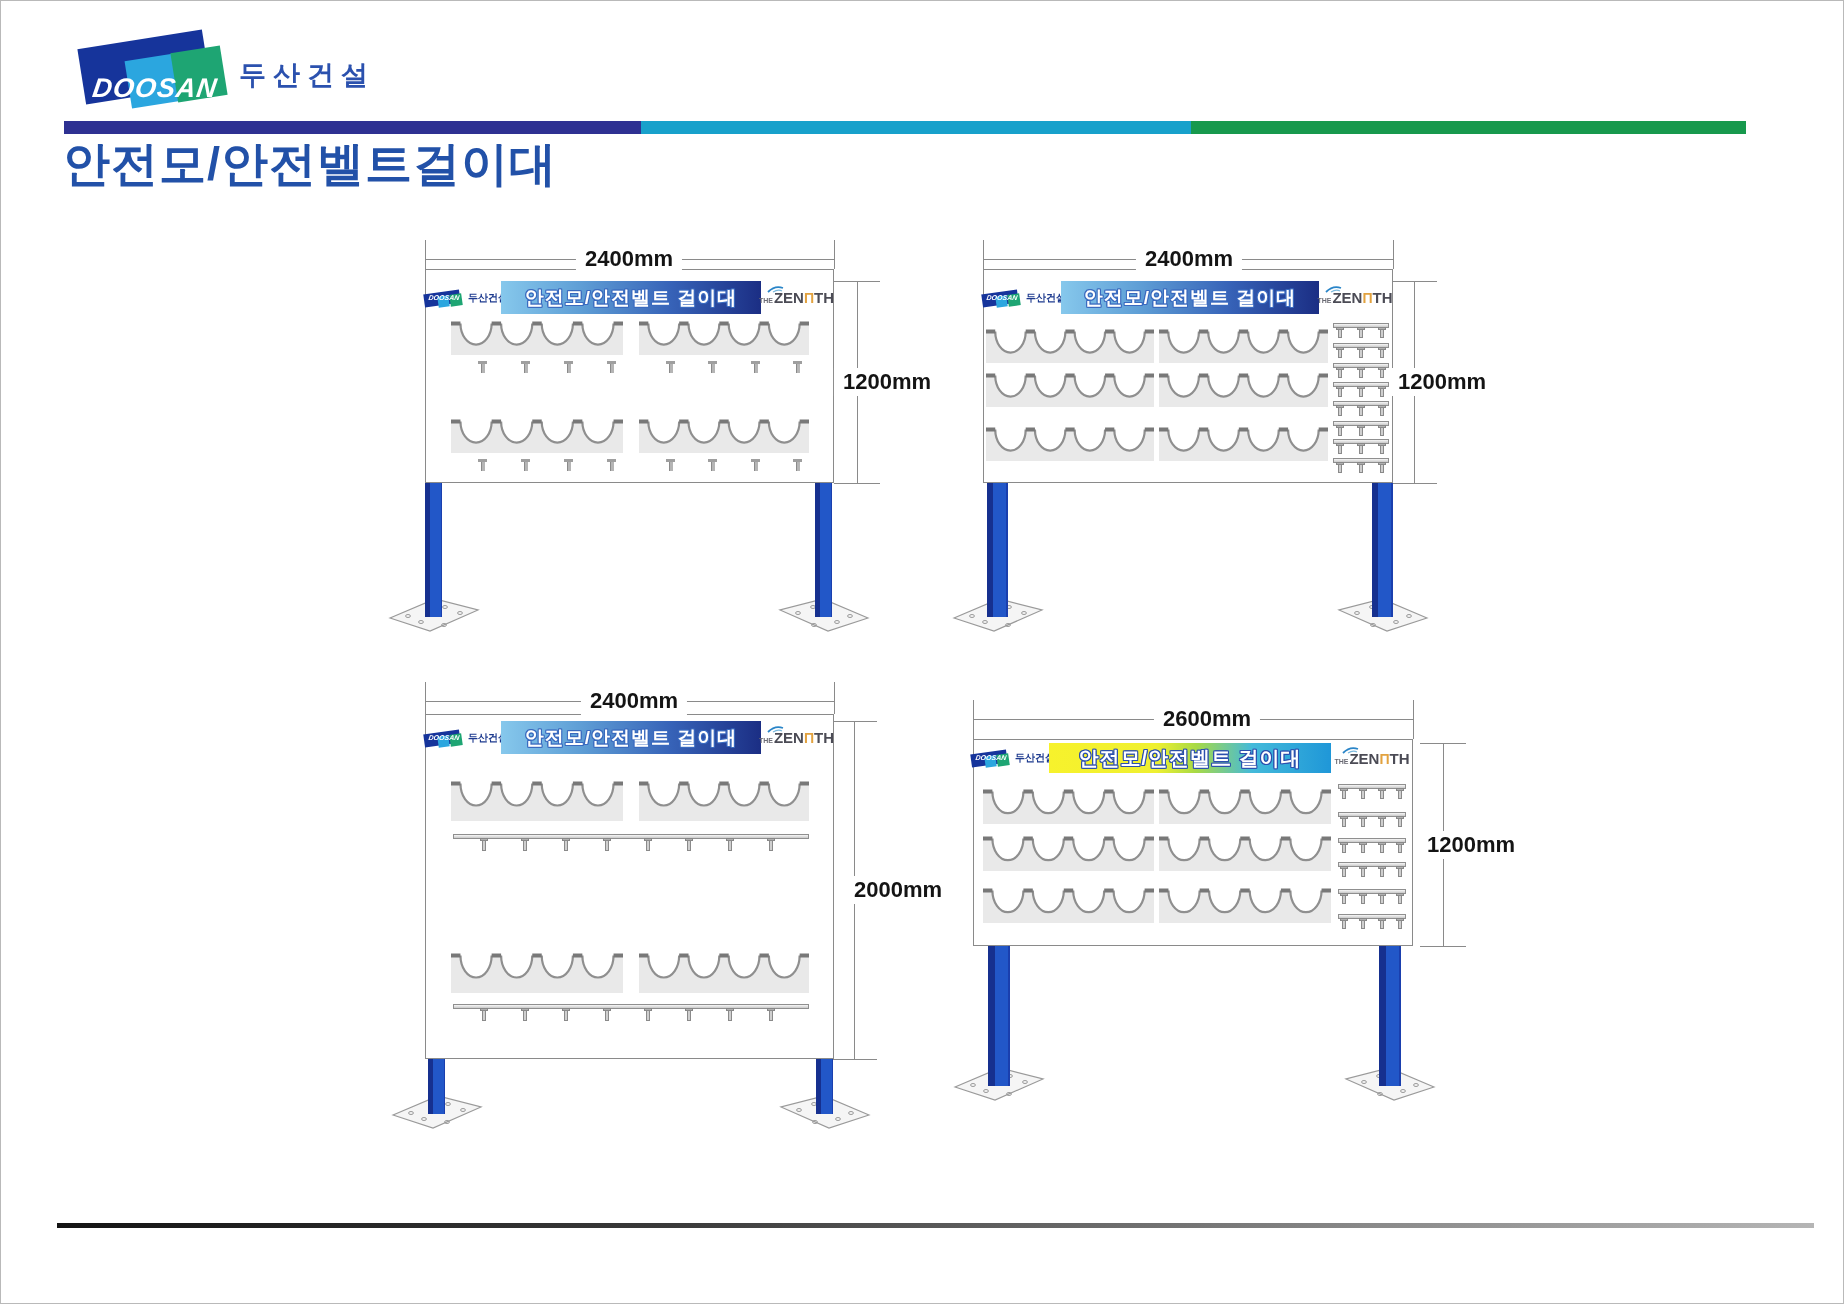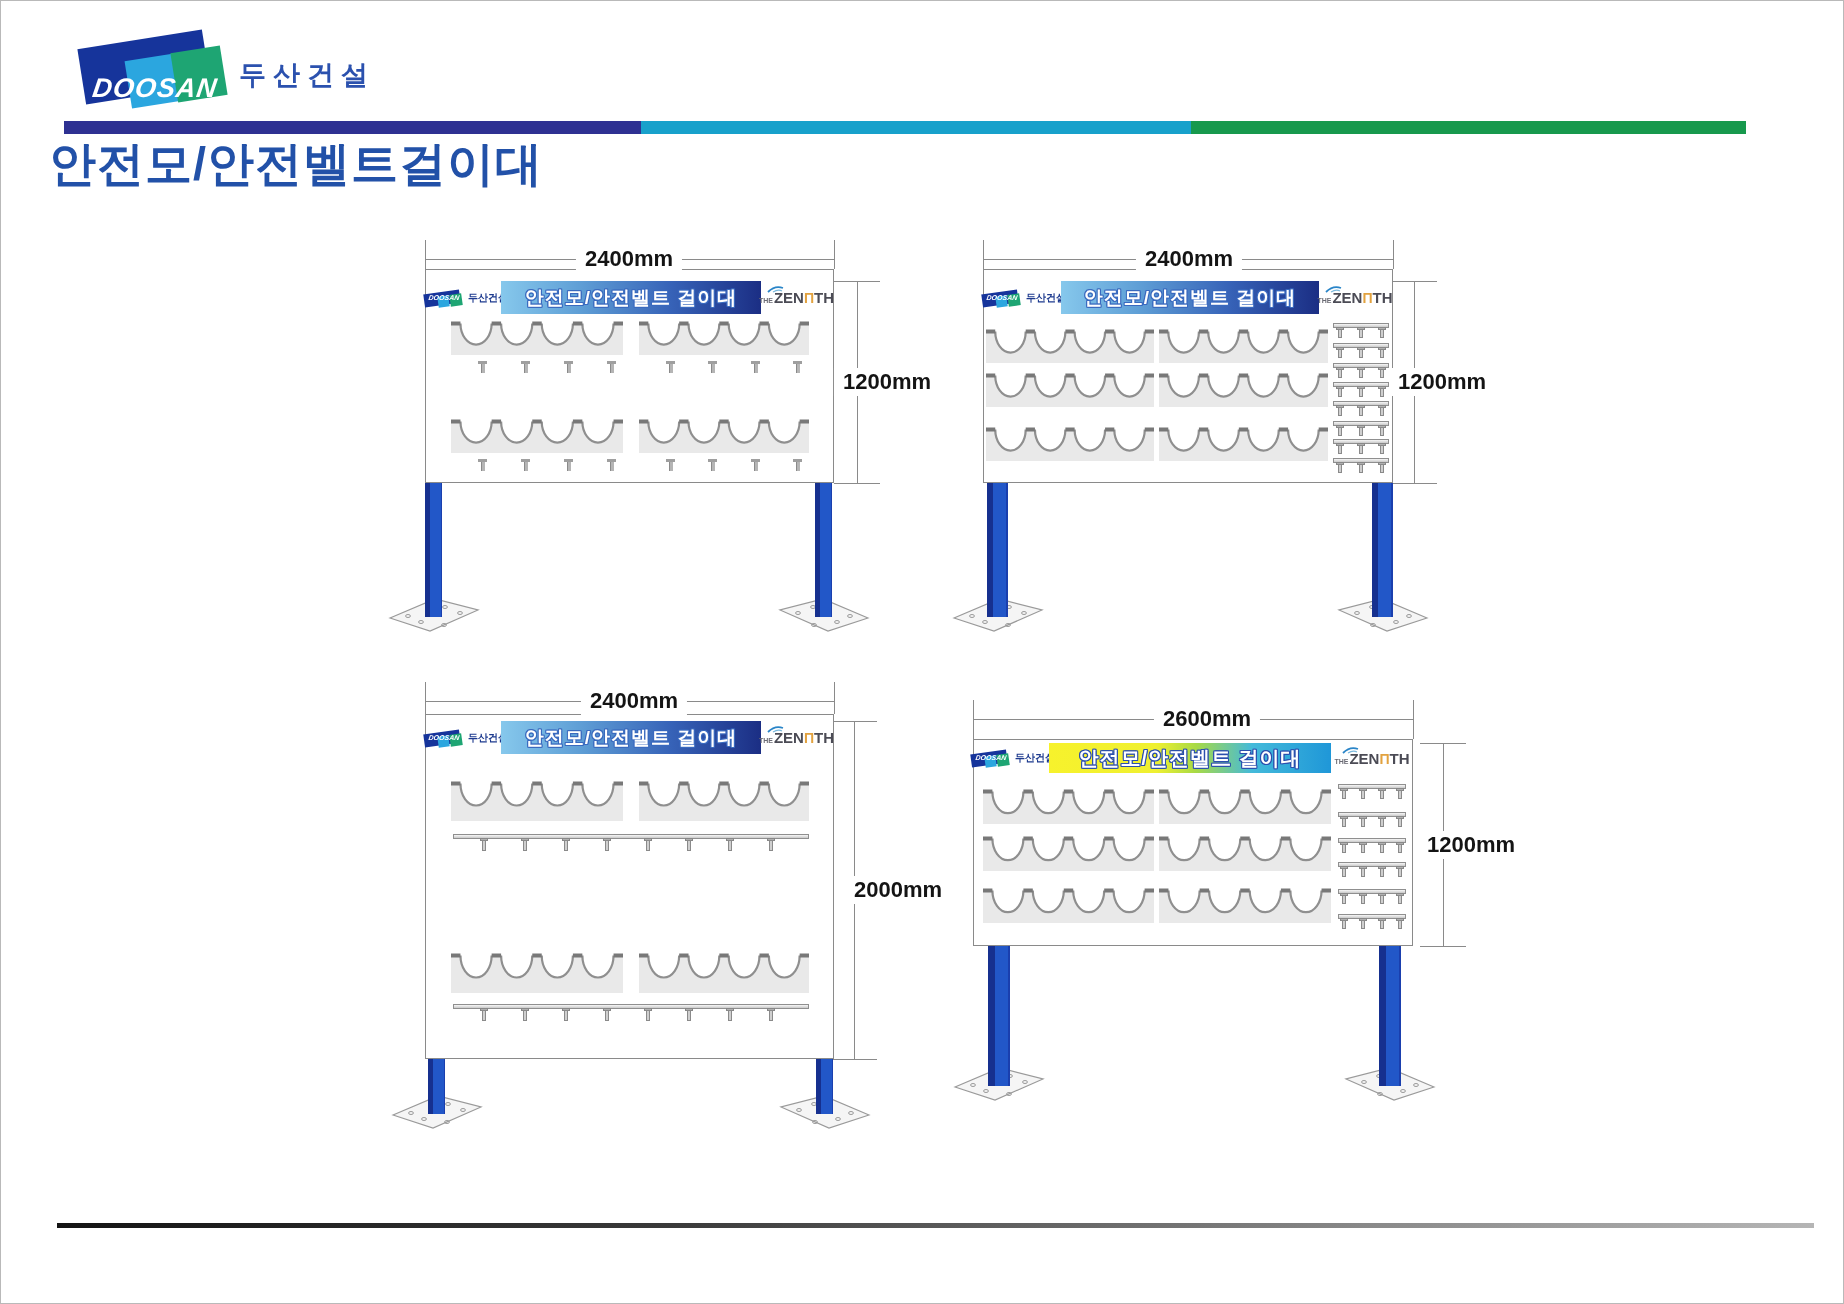--- a/index.html
+++ b/index.html
@@ -9,21 +9,21 @@
   .abs{position:absolute;}
   
   .logo-box{position:absolute;left:80px;top:30px;width:160px;height:80px;}
   .logo-sq{position:absolute;}
   .logo-text{position:absolute;left:4px;top:42px;width:140px;color:#fff;
              font-style:italic;font-weight:900;font-size:27px;letter-spacing:1px;
              transform:skewX(-8deg);z-index:5;text-align:center;}
   .company-name{position:absolute;left:238px;top:56px;font-size:27px;font-weight:900;
                 color:#2b51ae;letter-spacing:7px;}
   .tri-bar-seg{position:absolute;top:120px;height:13px;}
-  .page-title{position:absolute;left:48px;top:132px;font-size:47px;font-weight:900;
+  .page-title{position:absolute;left:62px;top:132px;font-size:47px;font-weight:900;
               color:#2251a8;letter-spacing:1px;}
   
   .dim-line{position:absolute;background:#8a8a8a;z-index:1;}
   .dim-label{position:absolute;transform:translate(-50%,-50%);background:#fff;
              padding:1px 9px;font-size:22px;font-weight:800;color:#141414;
              z-index:3;white-space:nowrap;}
   
   .board{position:absolute;background:#fff;border:1.5px solid #8a8a8a;box-sizing:border-box;z-index:2;}
   .banner-grad{position:absolute;display:flex;align-items:center;justify-content:center;z-index:3;}
   .banner-text{color:#fff;font-weight:800;letter-spacing:1px;white-space:nowrap;}

